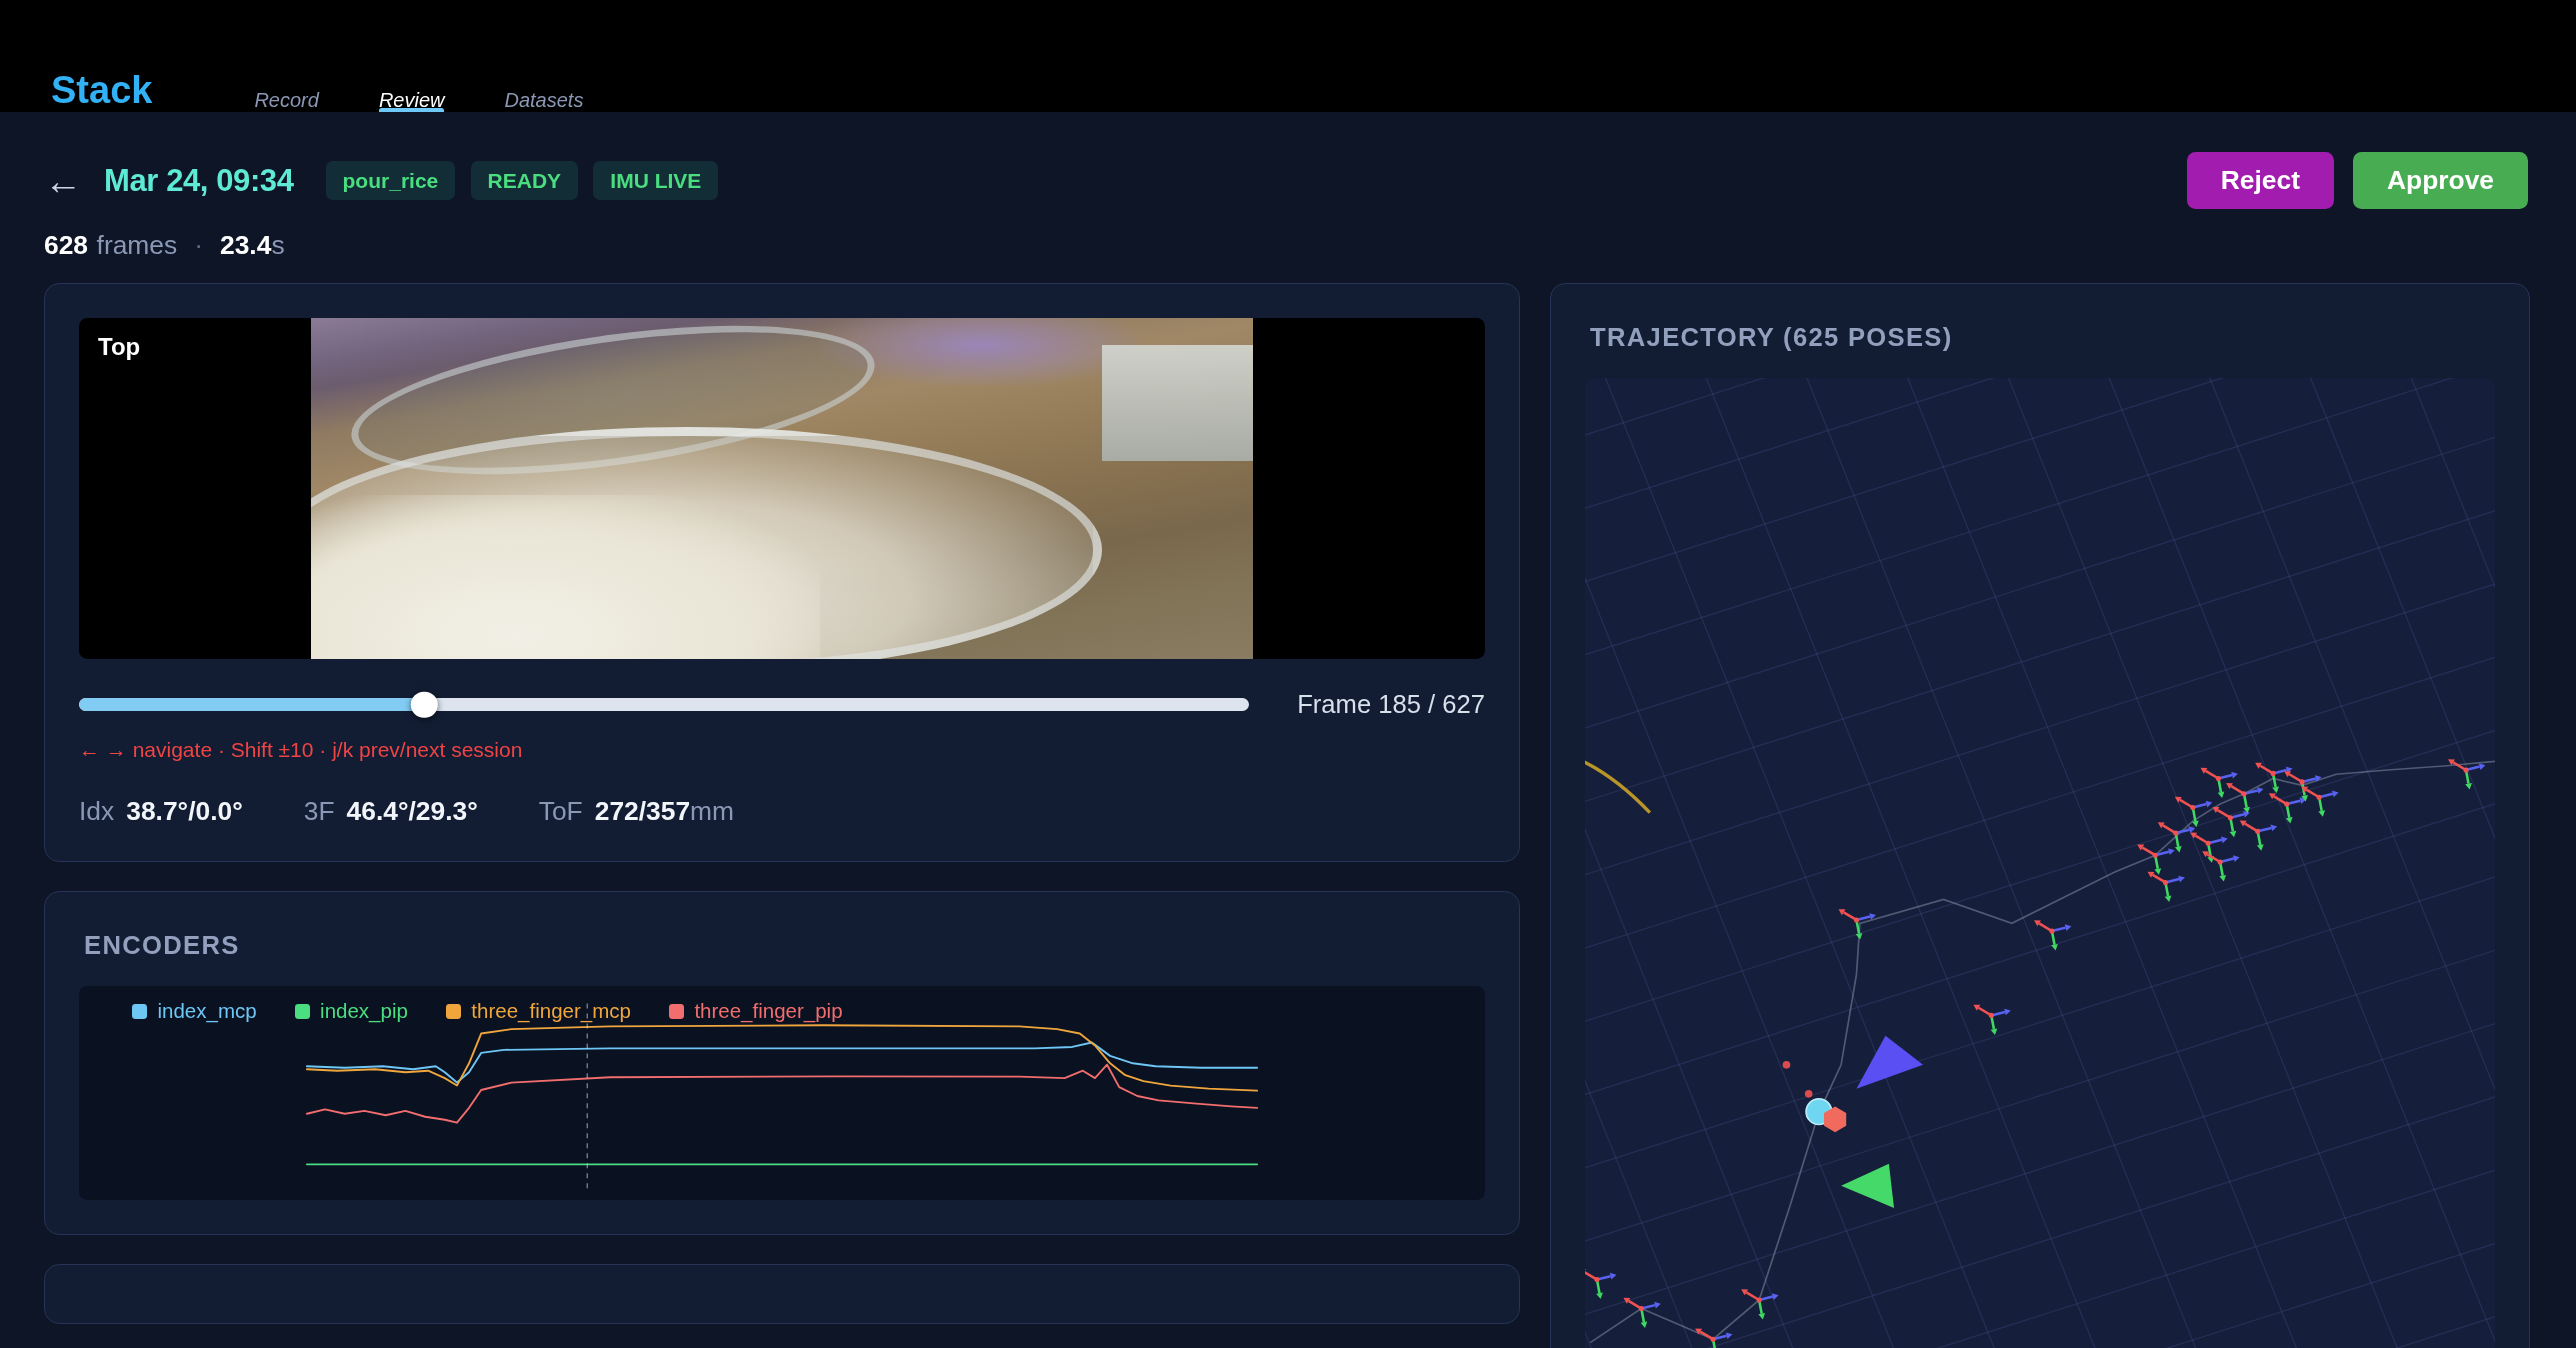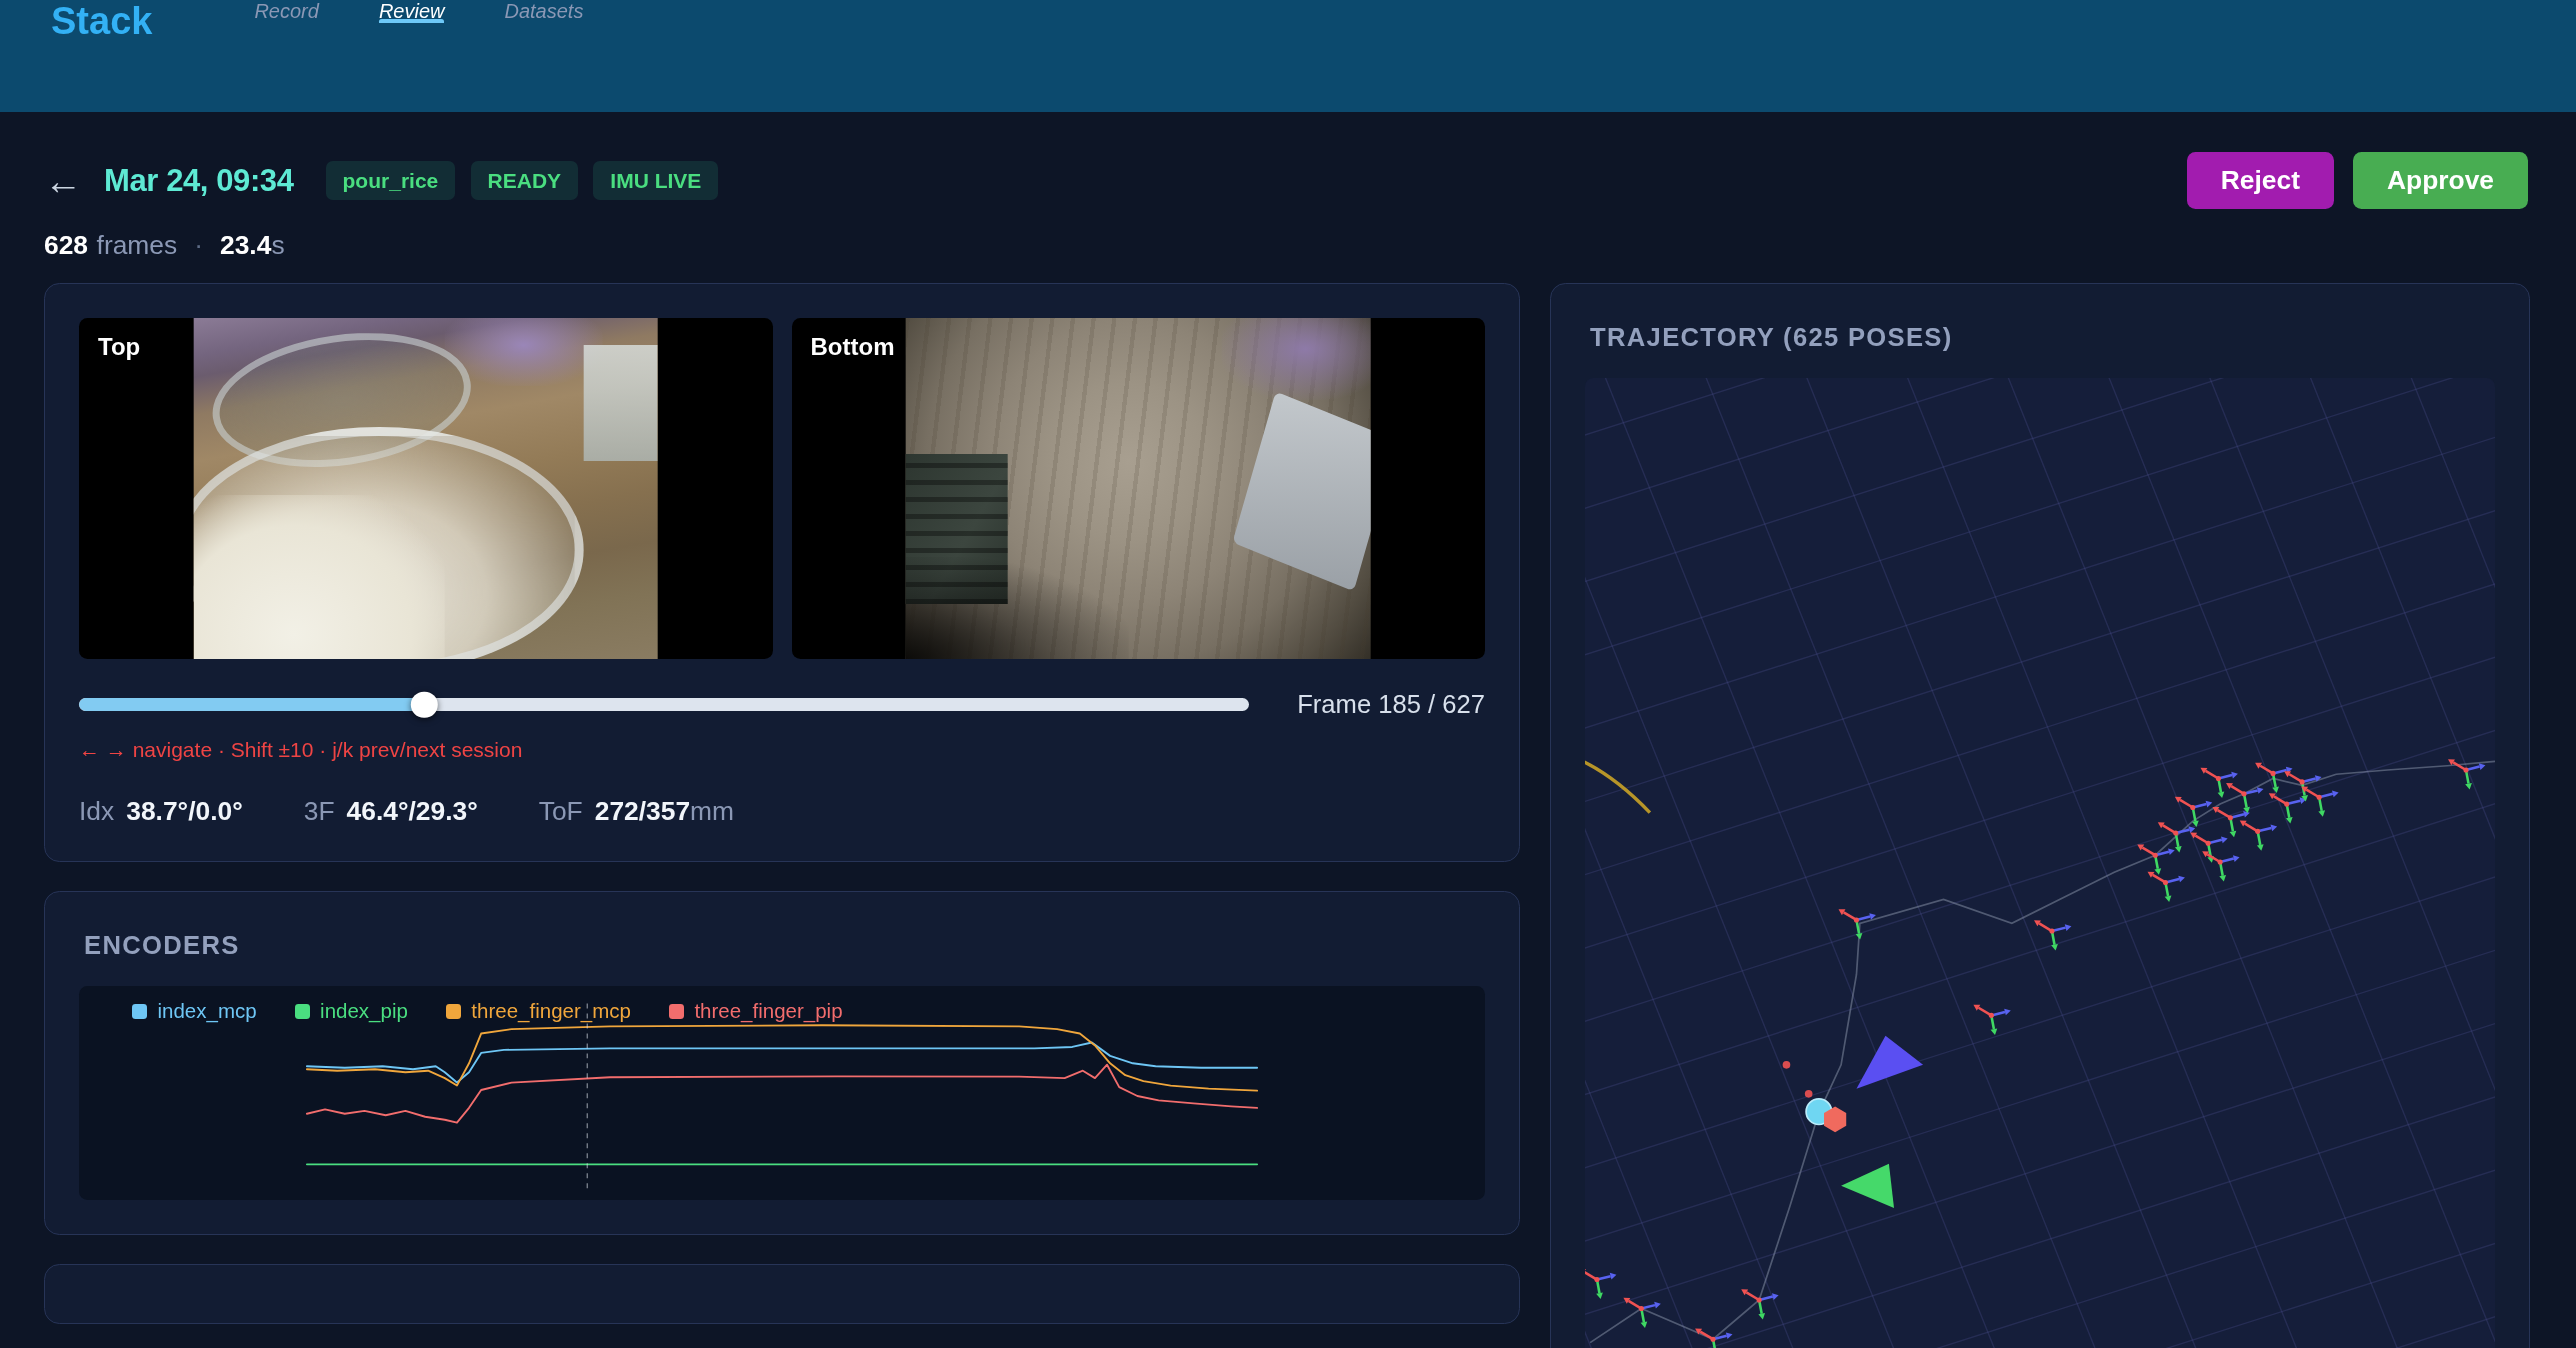--- a/index.html
+++ b/index.html
@@ -5,22 +5,22 @@
   * { box-sizing: border-box; margin: 0; padding: 0; }
   html, body { width: 2576px; height: 1349px; overflow: hidden; }
   body {
     background: #0d1526;
     font-family: "Liberation Sans", "DejaVu Sans", sans-serif;
     color: #e8edf6;
   }
 
   
   nav {
-    height: 112px; background: #0c4a6e;
-    display: flex; align-items: flex-start; padding: 0 51px;
+    height: 112px; background: #000000;
+    display: flex; align-items: flex-end; padding: 0 51px;
   }
   .brand {
     font-size: 38px; font-weight: 700; color: #33b1f5;
     display: flex; align-items: center; margin-right: 102px; cursor: pointer;
   }
   .nav-items { display: flex; align-items: stretch; gap: 60px; }
   .nav-item {
     font-size: 20px; color: #8b98b5; display: flex; align-items: center;
     position: relative; cursor: pointer; font-style: italic;
   }
@@ -216,29 +216,20 @@
     <section class="card player-card">
       <div class="videos">
         <div class="video">
           <span class="vlabel">Top</span>
           <div class="vimg vimg-top">
             <div class="layer purple-cloth"></div>
             <div class="layer window-light"></div>
             <div class="layer jar-small"></div>
             <div class="layer jar-big"></div>
             <div class="layer rice"></div>
-          </div>
-        </div>
-        <div class="video">
-          <span class="vlabel">Bottom</span>
-          <div class="vimg vimg-bottom">
-            <div class="layer purple-corner"></div>
-            <div class="layer tablet"></div>
-            <div class="layer basket"></div>
-            <div class="layer dark-corner"></div>
           </div>
         </div>
       </div>
 
       <div class="scrub-row">
         <div class="slider">
           <div class="track">
               <div class="fill" id="slider-fill" style="width: 29.5%;"></div>
             </div>
           <div class="thumb" id="slider-thumb" style="left: 29.5%;"></div>

